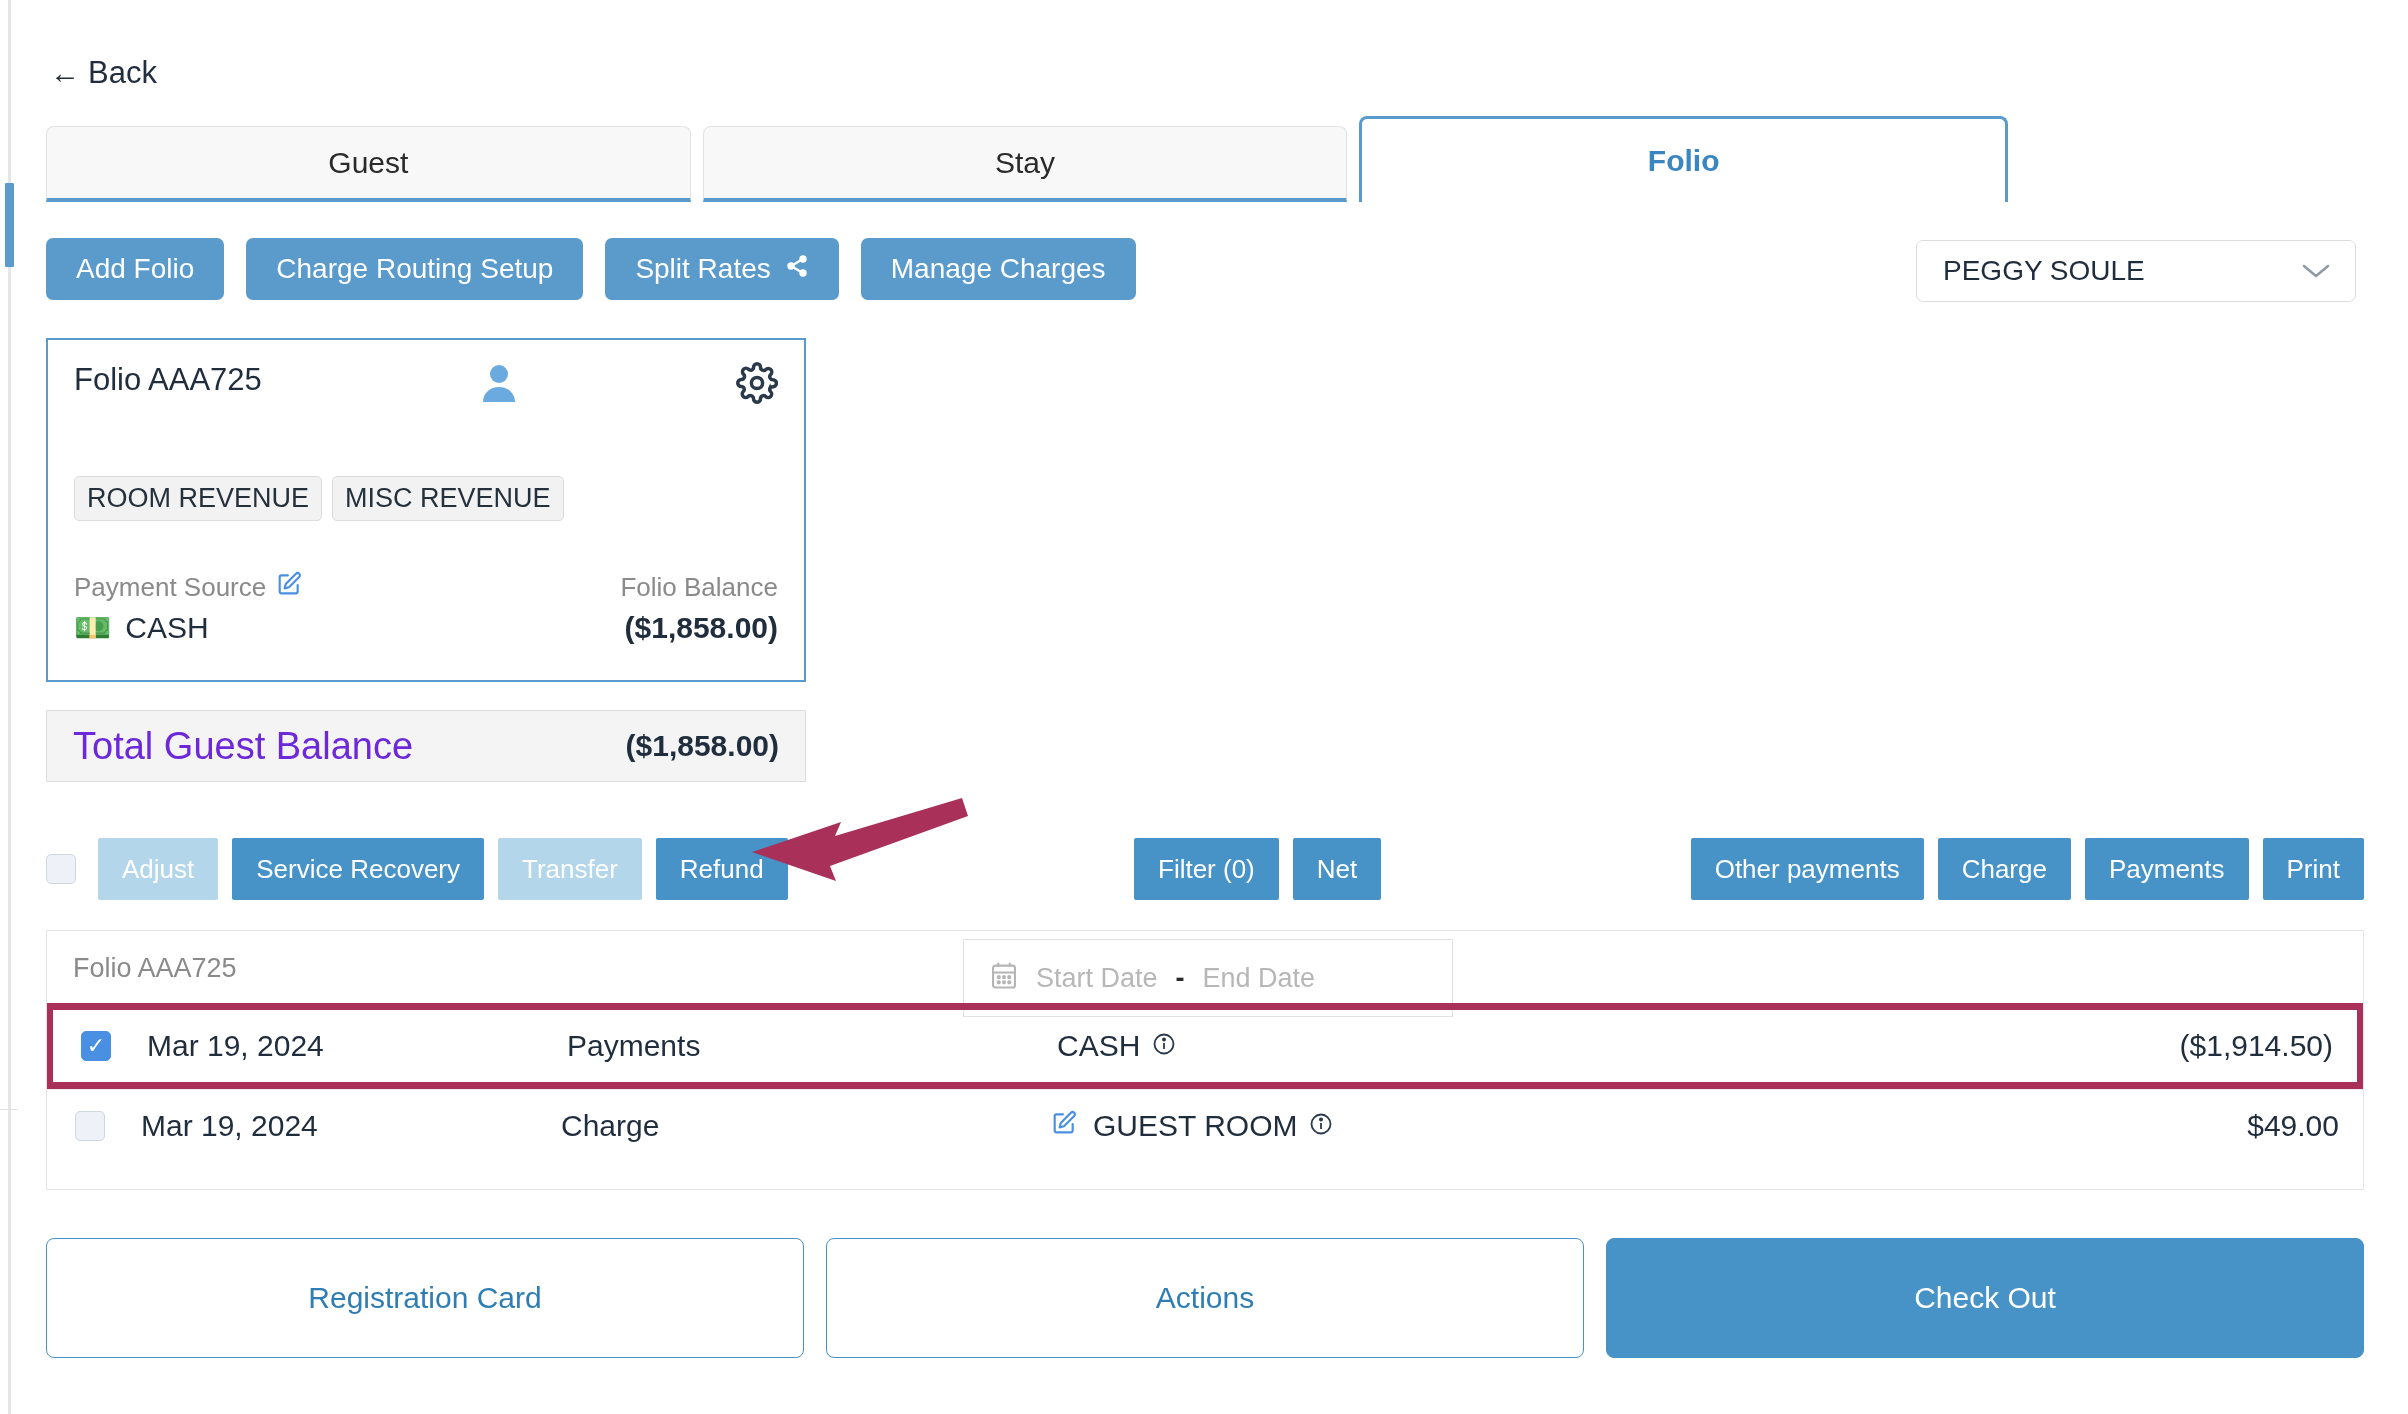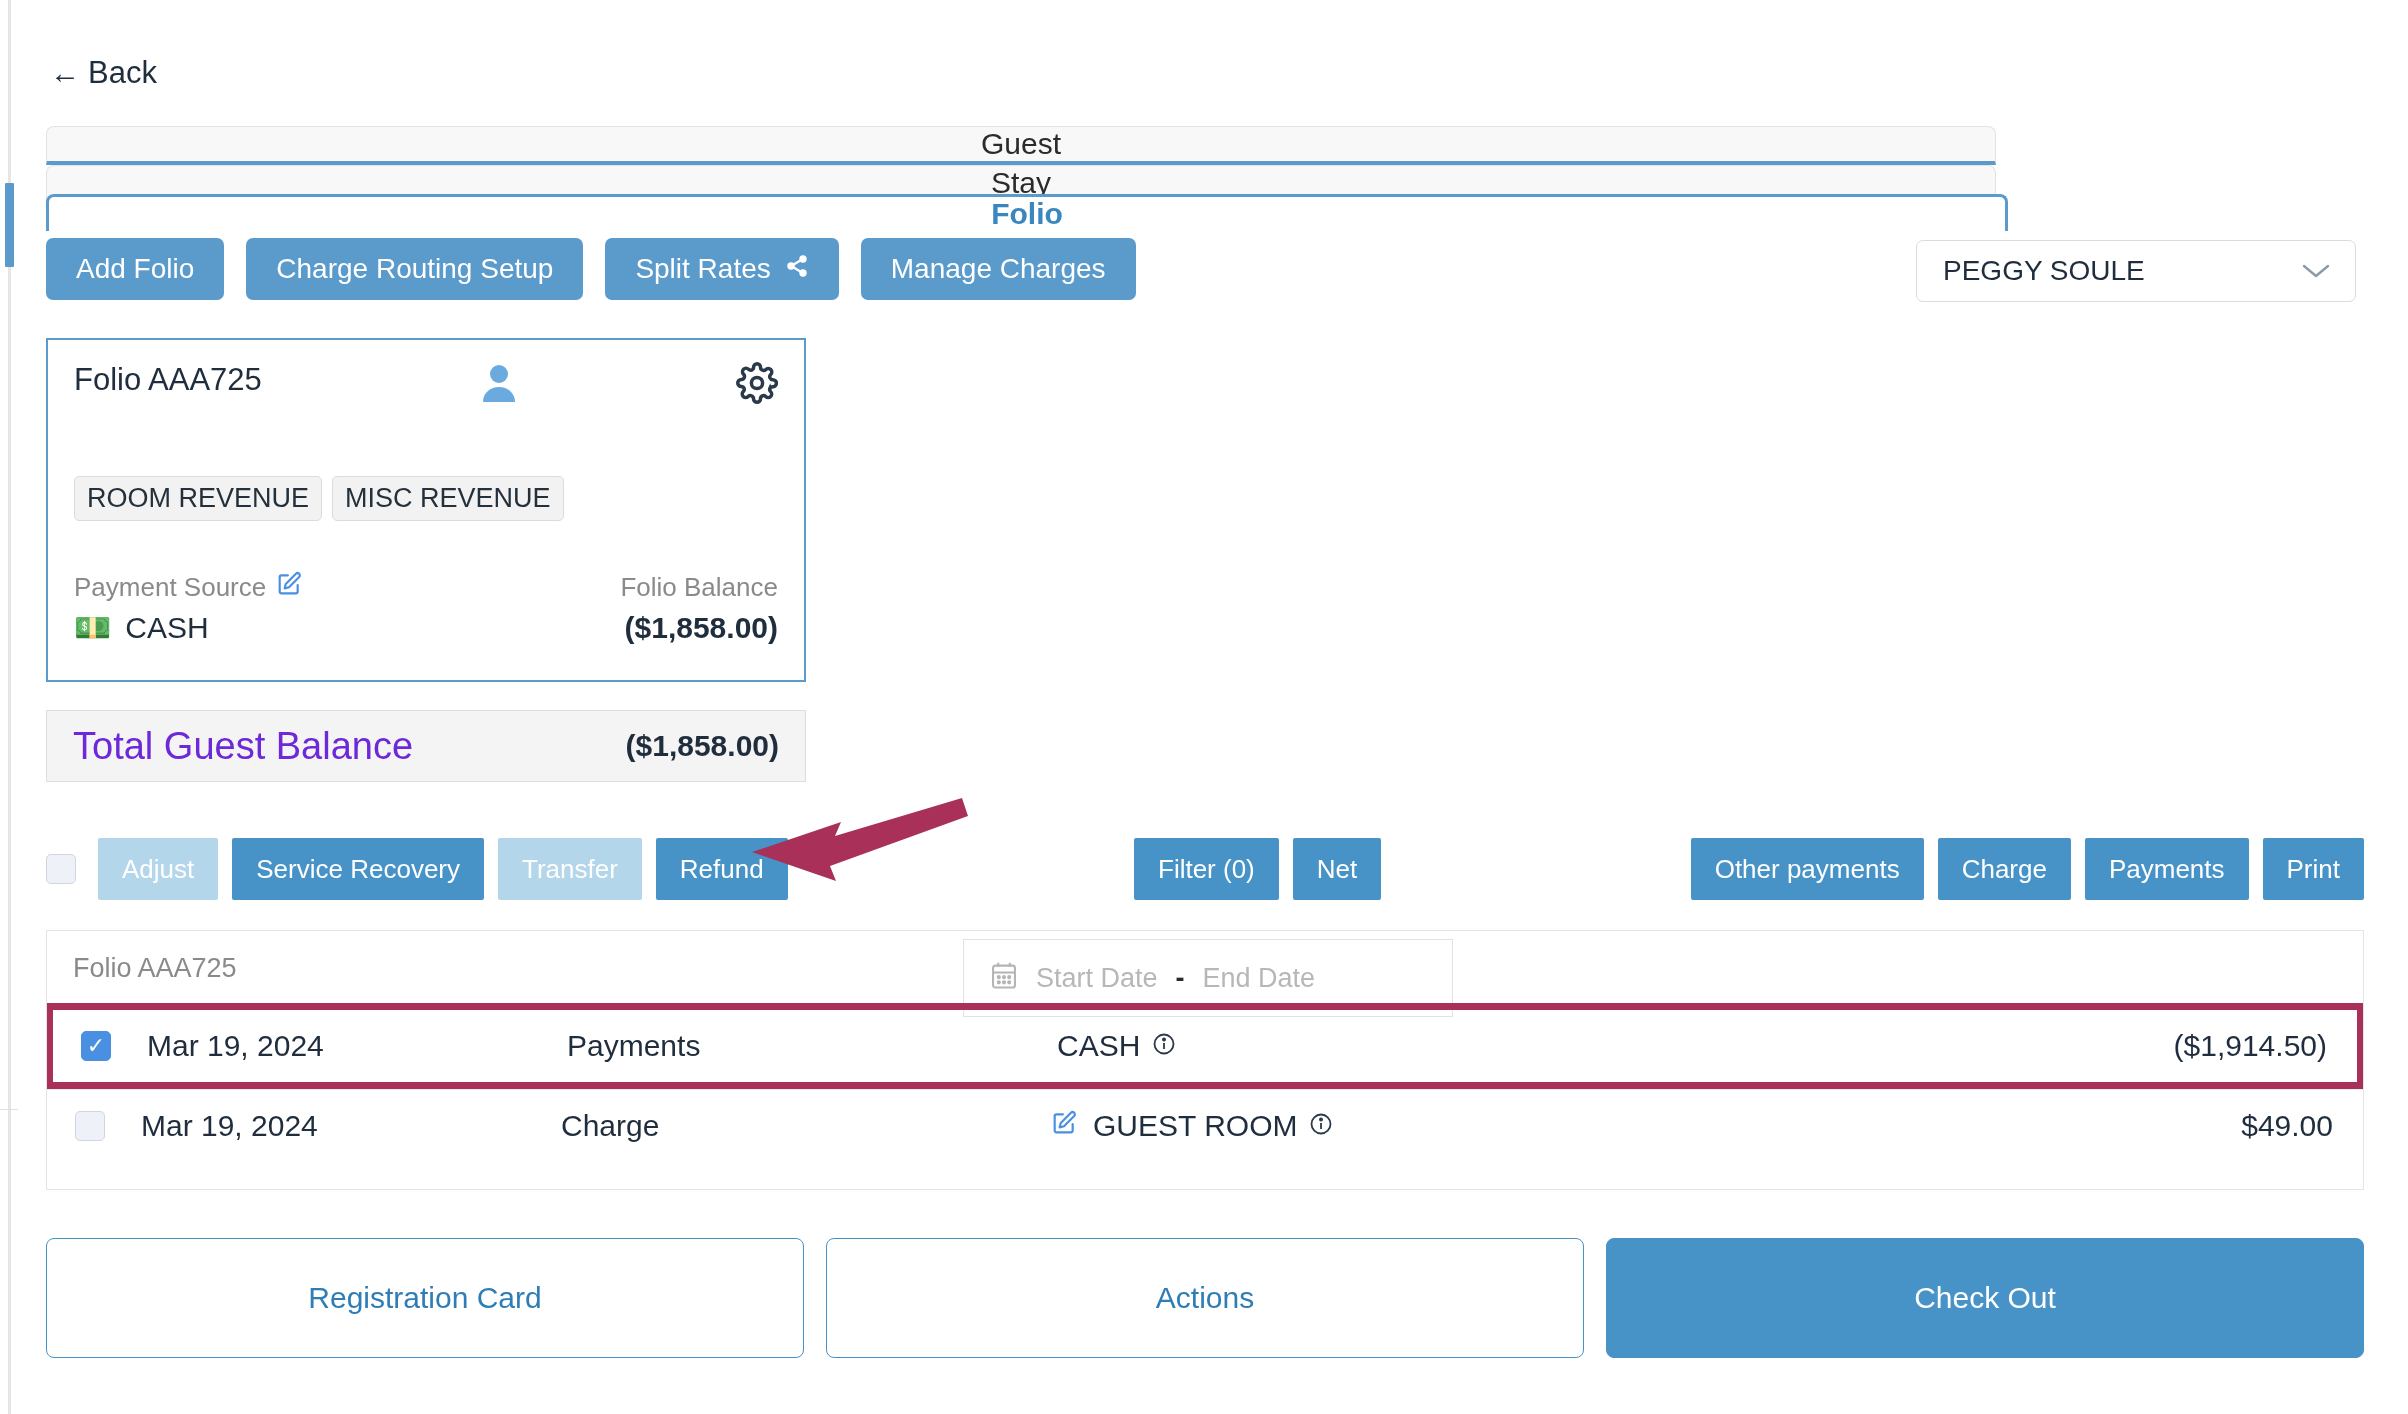--- a/index.html
+++ b/index.html
@@ -35,21 +35,20 @@
     position: absolute; left: 50px; top: 55px;
     display: flex; align-items: center; gap: 8px;
     color: #1f2d3d; font-size: 31px; cursor: pointer;
   }
   .back-arrow { font-size: 30px; line-height: 1; color: #1f2d3d; }
 
   
   .tabs {
     position: absolute; left: 46px; top: 126px; width: 1962px; height: 76px;
     display: flex;
-    flex-direction: column;
   }
   .tab {
     flex: 1 1 0;
     background: #f8f8f8;
     border: 1px solid #e3e3e3;
     border-bottom: 4px solid #5a9bcc;
     border-radius: 8px 8px 0 0;
     display: flex; align-items: center; justify-content: center;
     font-size: 30px; color: #2b2b2b;
     margin-right: 12px;
@@ -211,21 +210,21 @@
     flex: 0 0 auto; margin-left: 28px;
     cursor: pointer;
   }
   .cb.checked {
     background: #4a90e2; border-color: #4a90e2;
     color: #fff; font-size: 22px; line-height: 28px; text-align: center;
   }
   .c-date { width: 420px; margin-left: 36px; font-size: 30px; color: #1f2d3d; }
   .c-type { width: 400px; font-size: 30px; color: #1f2d3d; }
   .c-src  { flex: 1; font-size: 30px; color: #1f2d3d; display: flex; align-items: center; gap: 12px; padding-left: 90px; }
-  .c-amt  { width: 330px; text-align: right; padding-right: 30px; font-size: 30px; color: #1f2d3d; }
+  .c-amt  { width: 330px; text-align: right; padding-right: 24px; font-size: 30px; color: #1f2d3d; }
   .info-icon { color: #2b3a4a; }
   .row-edit-icon { color: #4a90e2; margin-right: 4px; }
 
   
   .footer {
     position: absolute; left: 46px; top: 1238px;
     width: 2318px; height: 120px;
     display: flex; gap: 22px;
   }
   .fbtn {

